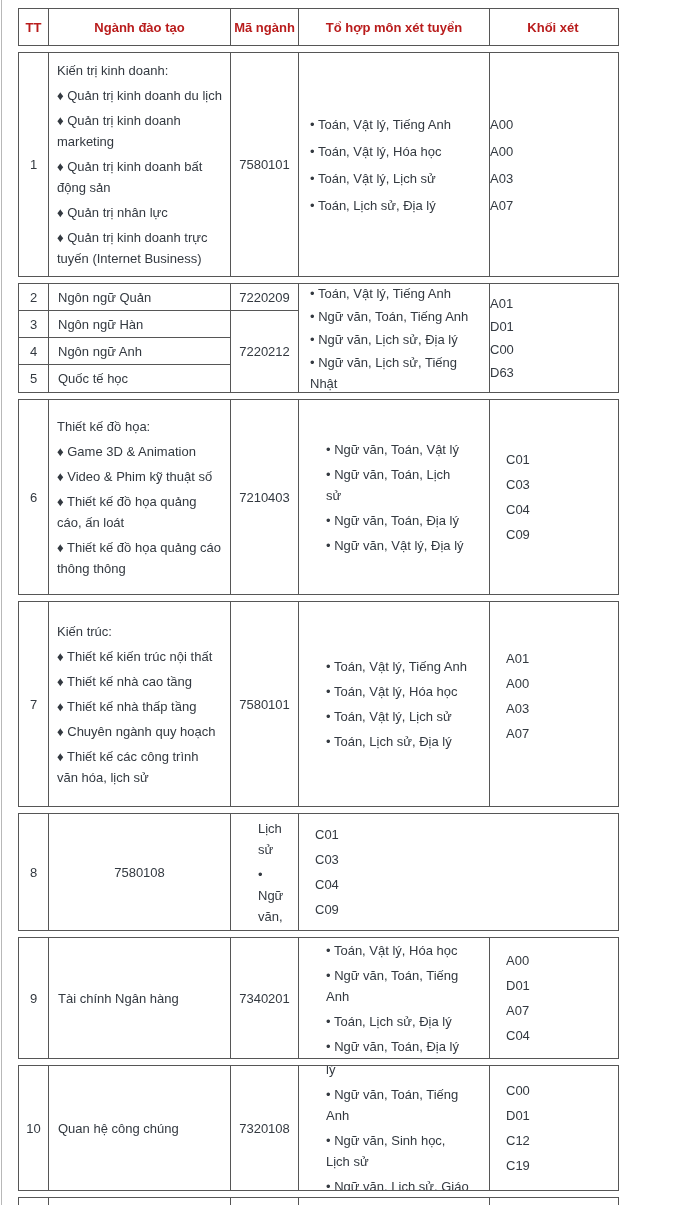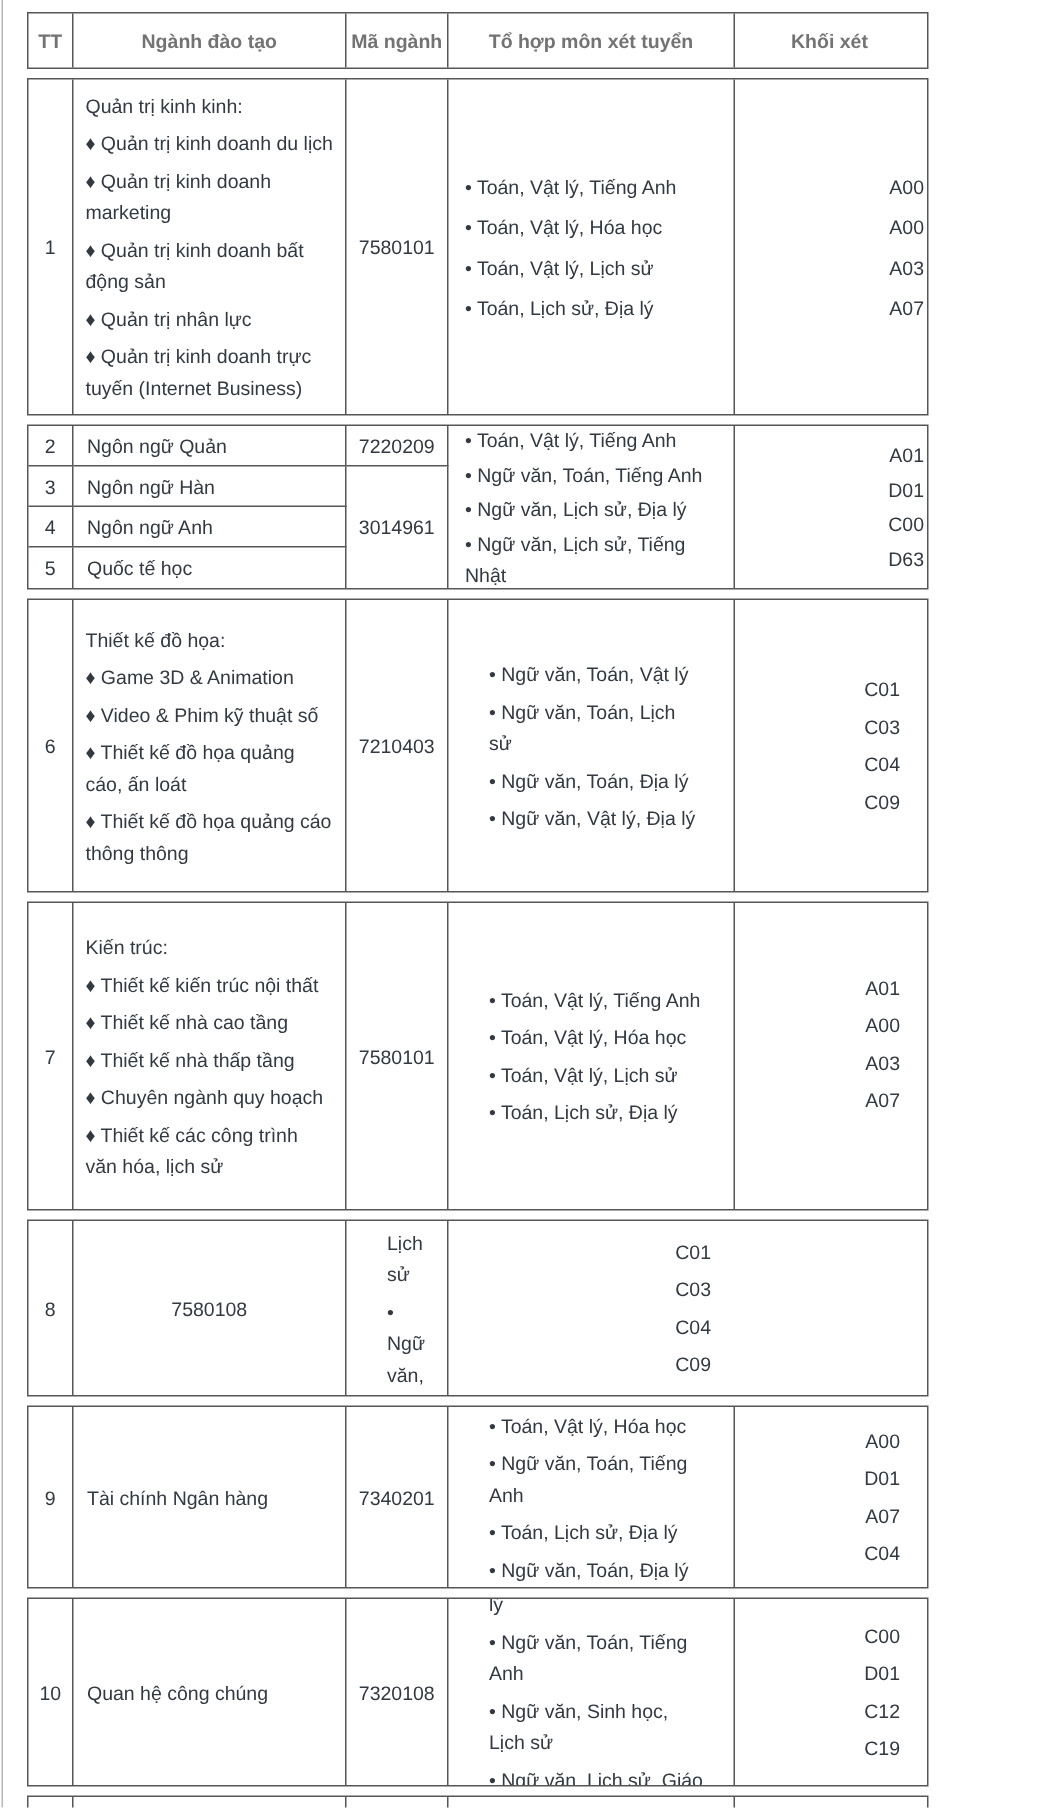--- a/index.html
+++ b/index.html
@@ -17,30 +17,30 @@
     margin-bottom:6px;
     background:#fff;
     box-sizing:border-box;
   }
   .cell{border-right:1px solid #565656;box-sizing:border-box;min-width:0;overflow:hidden;}
   .cell.last{border-right:none;}
   .bb{border-bottom:1px solid #565656;}
   
   .sec-header{height:38px;}
   .sec-header .cell{display:flex;align-items:center;justify-content:center;
-    font-weight:bold;color:#737373;font-size:13px;}
+    font-weight:bold;color:#b91c1c;font-size:13px;}
   
   .c-center{display:flex;align-items:center;justify-content:center;}
   .c-major-simple{display:flex;align-items:center;padding-left:9px;line-height:17px;}
   .c-major-list{display:flex;flex-direction:column;justify-content:center;padding:6px 8px;}
   .major-title{line-height:21px;margin:2px 0;}
   .major-item{line-height:21px;margin:2px 0;}
   .c-combos{display:flex;flex-direction:column;justify-content:center;padding-left:11px;padding-right:4px;}
   .combo{line-height:21px;}
-  .c-blocks{display:flex;flex-direction:column;justify-content:center;align-items:flex-end;}
+  .c-blocks{display:flex;flex-direction:column;justify-content:center;align-items:flex-start;}
   .block{line-height:21px;text-align:center;}
   
   .g27 .combo,.g27 .block{margin:3px 0;}
   .g25 .combo,.g25 .block{margin:2px 16px;}
   .g24 .combo,.g24 .block{margin:1px 0;}
   
   .h225{height:225px;}
   .h196{height:196px;}
   .h206{height:206px;}
   .h118{height:118px;}
@@ -66,21 +66,21 @@
     <div class="cell">TT</div>
     <div class="cell">Ngành đào tạo</div>
     <div class="cell">Mã ngành</div>
     <div class="cell">Tổ hợp môn xét tuyển</div>
     <div class="cell last">Khối xét</div>
   </div>
 
   <div class="sec h225 g27">
     <div class="cell c-center">1</div>
     <div class="cell c-major-list">
-      <div class="major-title">Quản trị kinh kinh:</div>
+      <div class="major-title">Kiến trị kinh doanh:</div>
       <div class="major-item">♦ Quản trị kinh doanh du lịch</div>
       <div class="major-item">♦ Quản trị kinh doanh marketing</div>
       <div class="major-item">♦ Quản trị kinh doanh bất động sản</div>
       <div class="major-item">♦ Quản trị nhân lực</div>
       <div class="major-item">♦ Quản trị kinh doanh trực tuyến (Internet Business)</div>
     </div>
     <div class="cell c-center">7580101</div>
     <div class="cell c-combos">
       <div class="combo">• Toán, Vật lý, Tiếng Anh</div>
       <div class="combo">• Toán, Vật lý, Hóa học</div>
@@ -98,21 +98,21 @@
   <div class="sec sec-multi g24">
     <div class="cell sub-tt bb" style="grid-row:1;grid-column:1;">2</div>
     <div class="cell sub-major bb" style="grid-row:1;grid-column:2;">Ngôn ngữ Quản</div>
     <div class="cell sub-code bb" style="grid-row:1;grid-column:3;">7220209</div>
     <div class="cell sub-tt bb" style="grid-row:2;grid-column:1;">3</div>
     <div class="cell sub-major bb" style="grid-row:2;grid-column:2;">Ngôn ngữ Hàn</div>
     <div class="cell sub-tt bb" style="grid-row:3;grid-column:1;">4</div>
     <div class="cell sub-major bb" style="grid-row:3;grid-column:2;">Ngôn ngữ Anh</div>
     <div class="cell sub-tt" style="grid-row:4;grid-column:1;">5</div>
     <div class="cell sub-major" style="grid-row:4;grid-column:2;">Quốc tế học</div>
-    <div class="cell sub-code" style="grid-row:2/5;grid-column:3;">3014961</div>
+    <div class="cell sub-code" style="grid-row:2/5;grid-column:3;">7220212</div>
     <div class="cell c-combos" style="grid-row:1/5;grid-column:4;">
       <div class="combo">• Toán, Vật lý, Tiếng Anh</div>
       <div class="combo">• Ngữ văn, Toán, Tiếng Anh</div>
       <div class="combo">• Ngữ văn, Lịch sử, Địa lý</div>
       <div class="combo">• Ngữ văn, Lịch sử, Tiếng Nhật</div>
     </div>
     <div class="cell last c-blocks" style="grid-row:1/5;grid-column:5;">
       <div class="block">A01</div>
       <div class="block">D01</div>
       <div class="block">C00</div>

